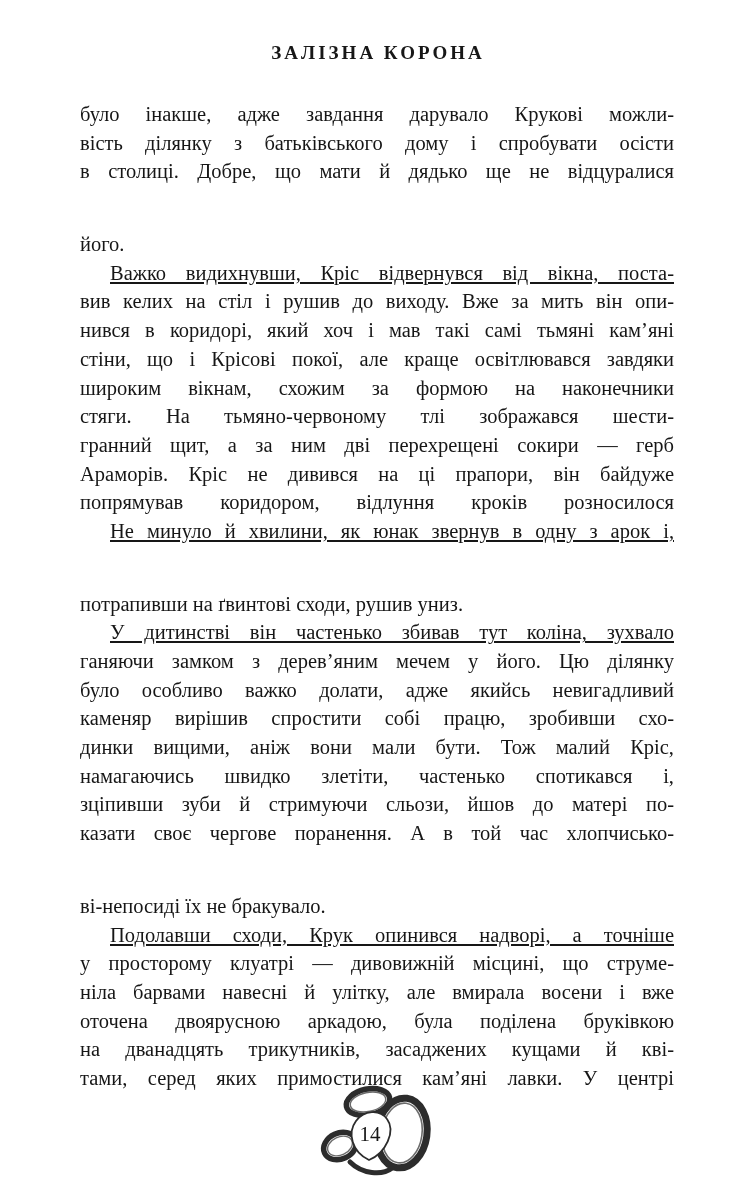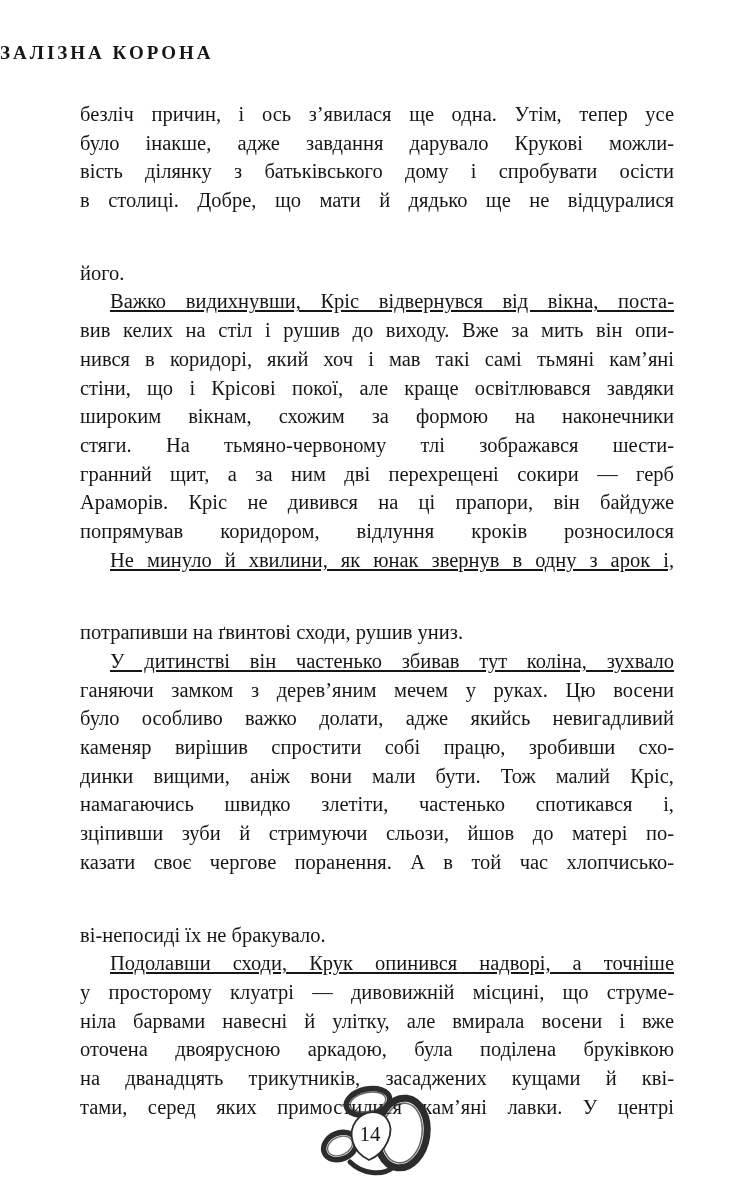--- a/index.html
+++ b/index.html
@@ -13,20 +13,21 @@
     background: #ffffff;
     font-family: "Liberation Serif", "DejaVu Serif", serif;
     color: #1b1b1b;
     overflow: hidden;
   }
   .running-head {
     position: absolute;
     top: 42px;
     left: 0;
     width: 756px;
+    text-align: center;
     font-size: 19px;
     font-weight: 600;
     letter-spacing: 3px;
     color: #171717;
     text-transform: uppercase;
     font-family: "Liberation Serif", "DejaVu Serif", serif;
   }
   .body-text {
     position: absolute;
     top: 100px;
@@ -69,38 +70,37 @@
   }
 </style>
 </head>
 <body>
 
 <div class="page">
 
   <div class="running-head">ЗАЛІЗНА КОРОНА</div>
 
   <div class="body-text">
-      <div class="line">безліч причин, і ось з’явилася ще одна. Утім, тепер усе</div>
       <div class="line">було інакше, адже завдання дарувало Крукові можли-</div>
       <div class="line">вість ділянку з батьківського дому і спробувати осісти</div>
       <div class="line">в столиці. Добре, що мати й дядько ще не відцуралися</div>
       <div class="line last">його.</div>
       <div class="line indent">Важко видихнувши, Кріс відвернувся від вікна, поста-</div>
       <div class="line">вив келих на стіл і рушив до виходу. Вже за мить він опи-</div>
       <div class="line">нився в коридорі, який хоч і мав такі самі тьмяні кам’яні</div>
       <div class="line">стіни, що і Крісові покої, але краще освітлювався завдяки</div>
       <div class="line">широким вікнам, схожим за формою на наконечники</div>
       <div class="line">стяги. На тьмяно-червоному тлі зображався шести-</div>
       <div class="line">гранний щит, а за ним дві перехрещені сокири — герб</div>
       <div class="line">Араморів. Кріс не дивився на ці прапори, він байдуже</div>
       <div class="line">попрямував коридором, відлуння кроків розносилося</div>
       <div class="line indent">Не минуло й хвилини, як юнак звернув в одну з арок і,</div>
       <div class="line last">потрапивши на ґвинтові сходи, рушив униз.</div>
       <div class="line indent">У дитинстві він частенько збивав тут коліна, зухвало</div>
-      <div class="line">ганяючи замком з дерев’яним мечем у руках. Цю восени</div>
+      <div class="line">ганяючи замком з дерев’яним мечем у його. Цю ділянку</div>
       <div class="line">було особливо важко долати, адже якийсь невигадливий</div>
       <div class="line">каменяр вирішив спростити собі працю, зробивши схо-</div>
       <div class="line">динки вищими, аніж вони мали бути. Тож малий Кріс,</div>
       <div class="line">намагаючись швидко злетіти, частенько спотикався і,</div>
       <div class="line">зціпивши зуби й стримуючи сльози, йшов до матері по-</div>
       <div class="line">казати своє чергове поранення. А в той час хлопчисько-</div>
       <div class="line last">ві-непосиді їх не бракувало.</div>
       <div class="line indent">Подолавши сходи, Крук опинився надворі, а точніше</div>
       <div class="line">у просторому клуатрі — дивовижній місцині, що струме-</div>
       <div class="line">ніла барвами навесні й улітку, але вмирала восени і вже</div>

